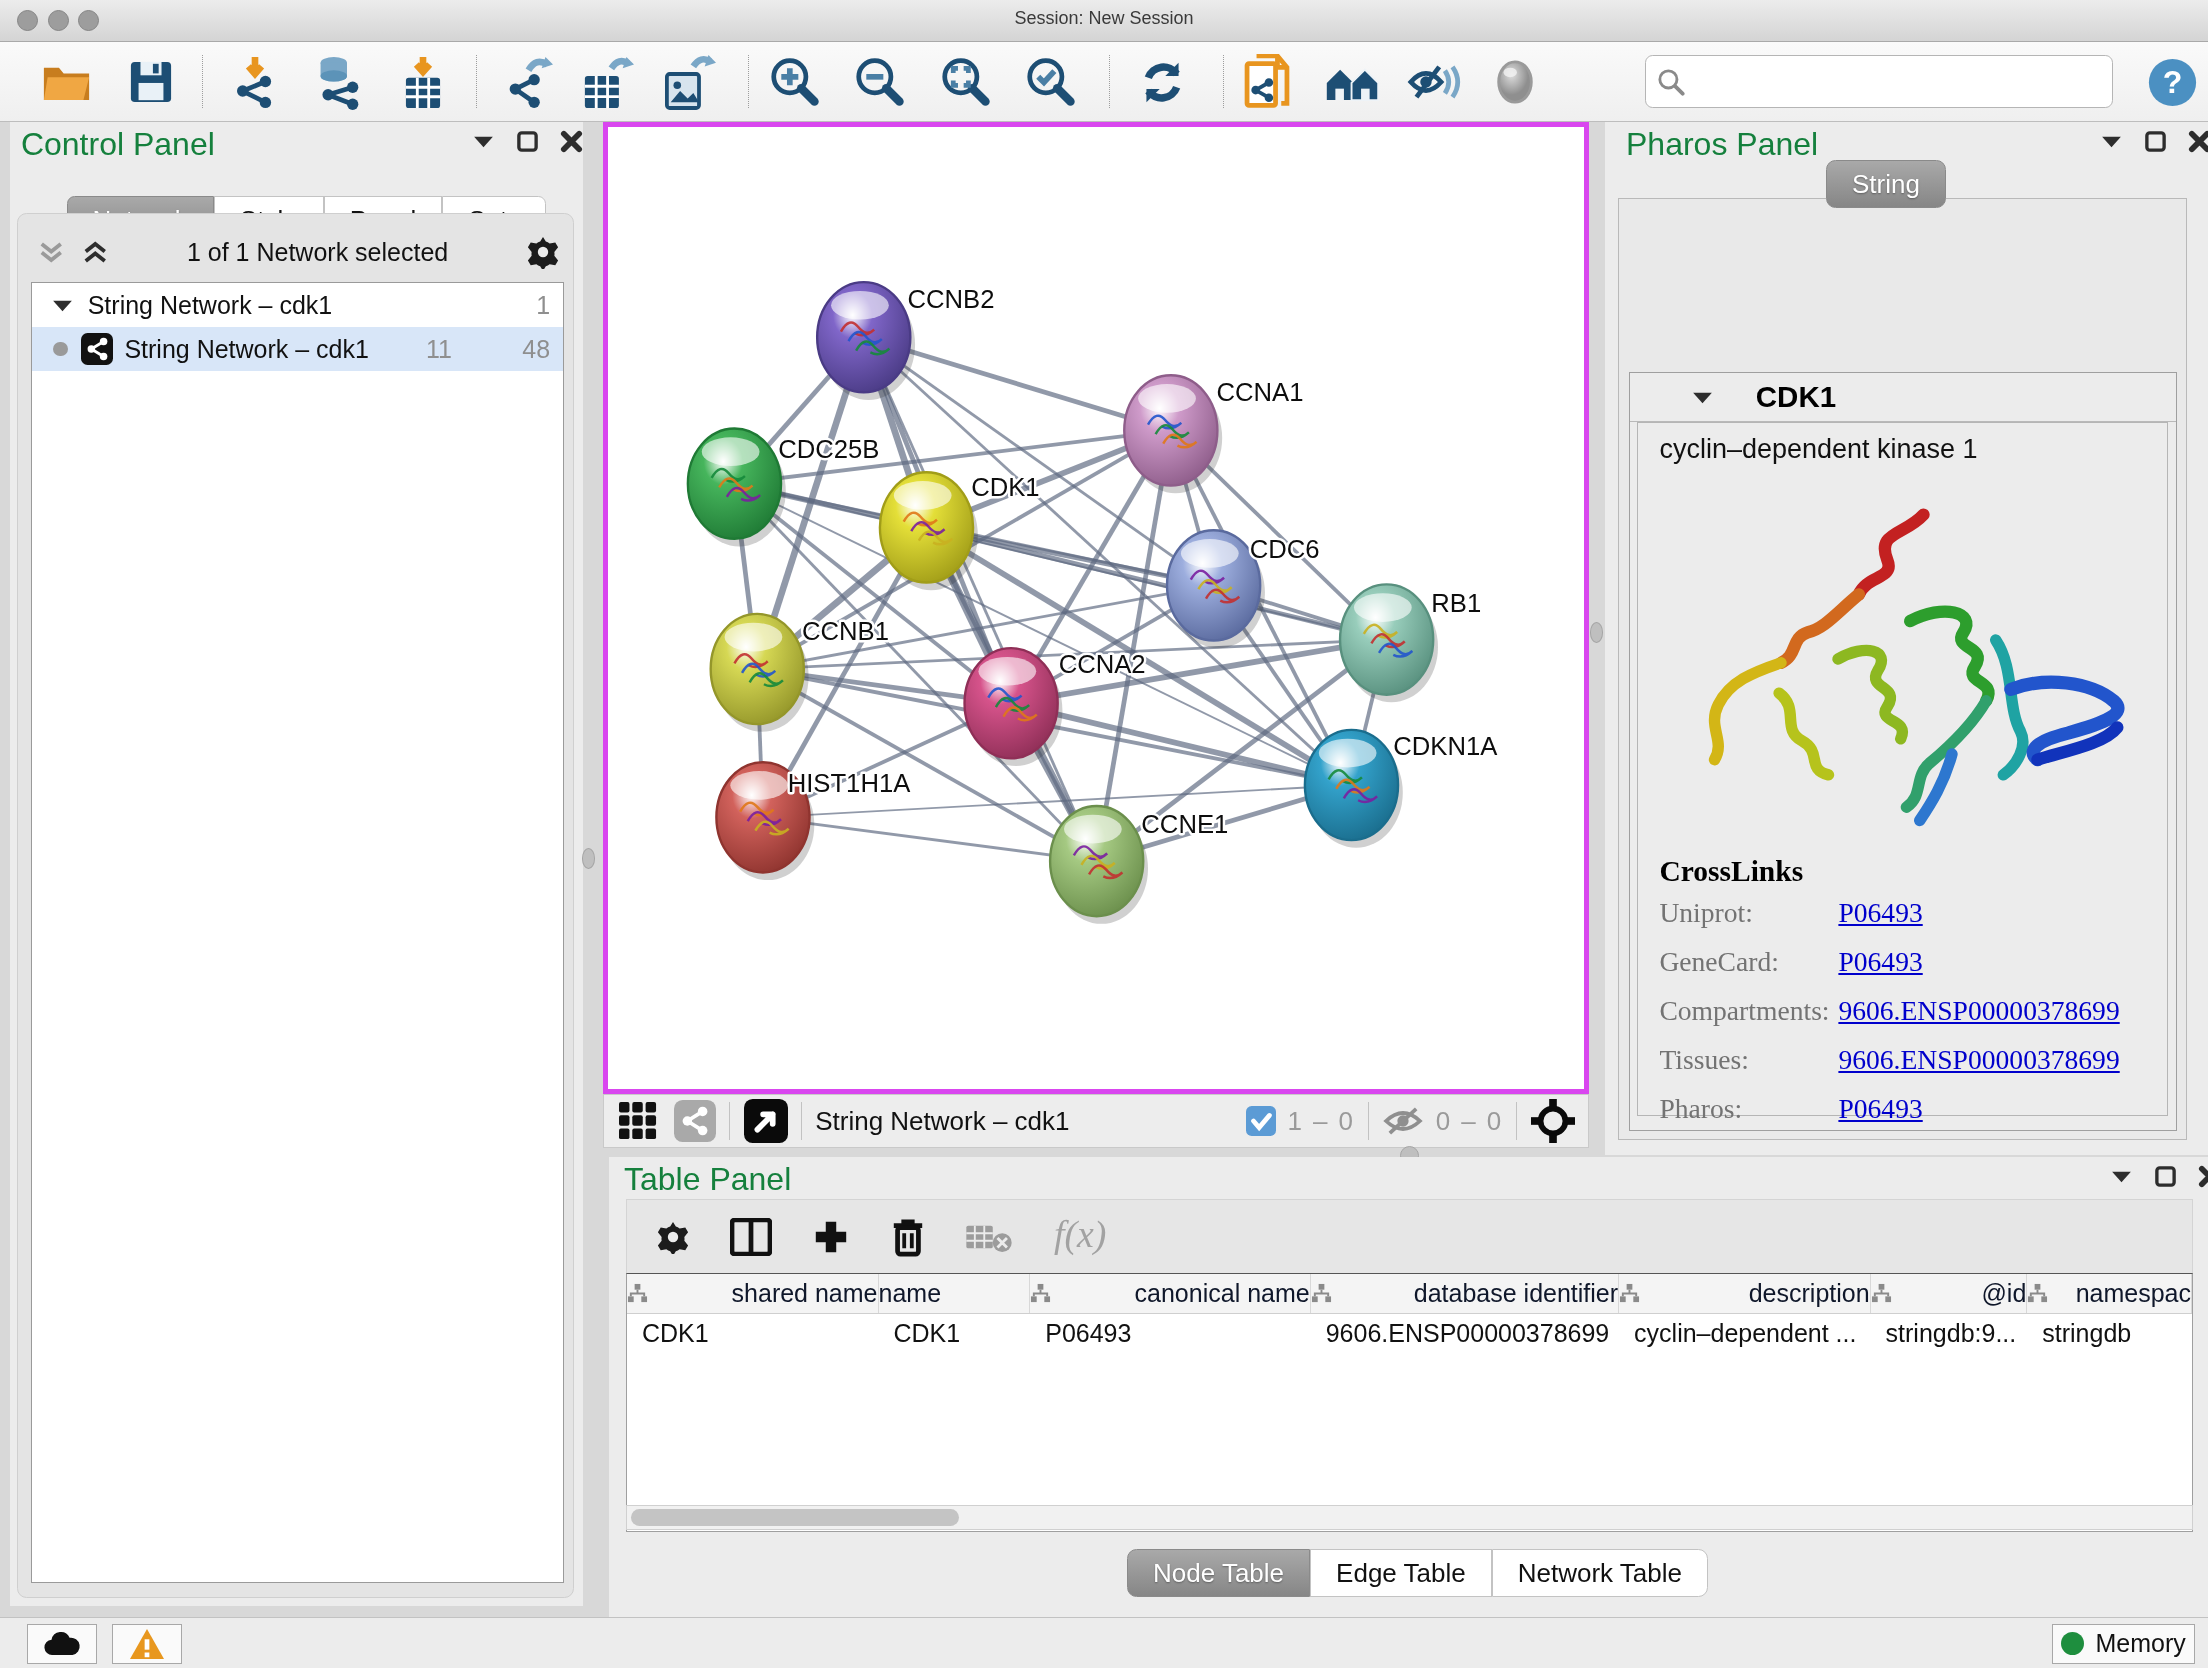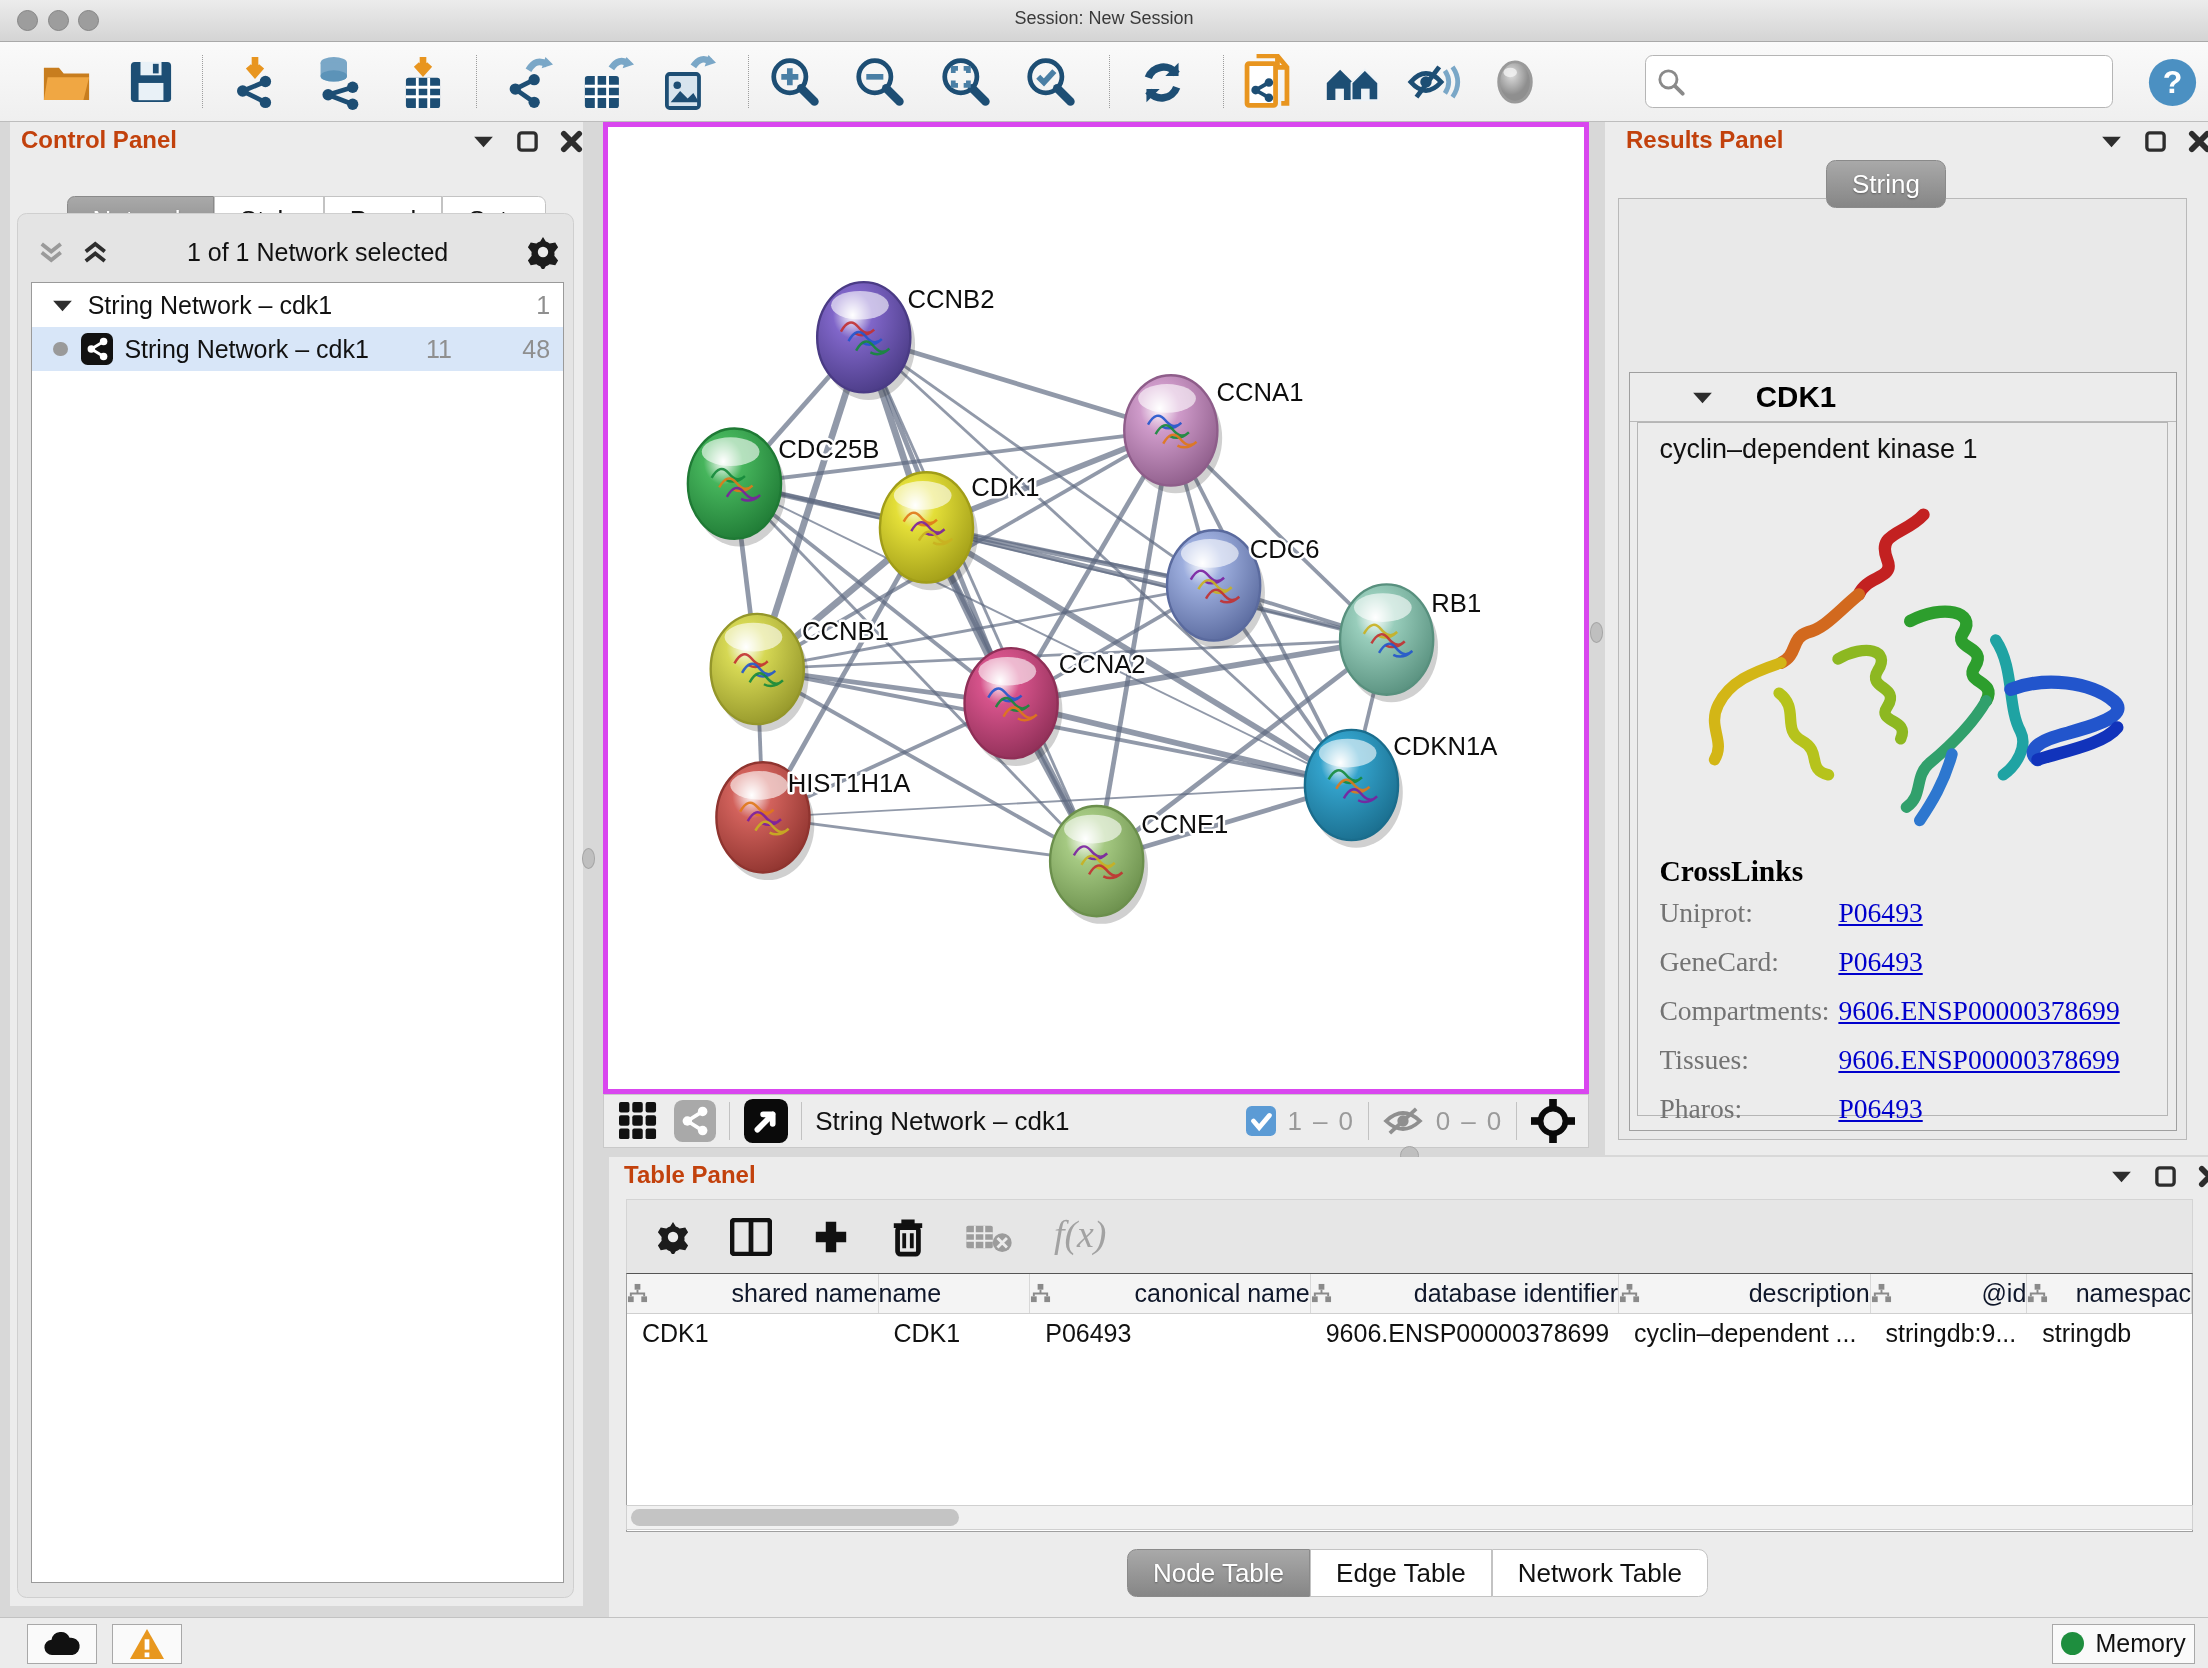--- a/index.html
+++ b/index.html
@@ -16,21 +16,21 @@
   
   .toolbar { left:0; top:42px; width:2208px; height:80px; background:linear-gradient(#fafafa,#efefef);
     border-bottom:1px solid #bdbdbd; }
   .tb-item { top:9.5px; width:61px; height:61px; display:flex; align-items:center; justify-content:center; }
   .tb-sep { top:13.3px; width:0; height:53px; border-left:1.9px dotted #9d9d9d; }
   .searchbox { top:13.3px; width:468px; height:53px; background:#fff; border:1px solid #b5b5b5; border-radius:7.6px;
     display:flex; align-items:center; padding:0 11.4px; }
   .searchbox input { border:none; outline:none; font-size:25px; width:399px; margin-left:9.5px; background:transparent; }
 
   
-  .panel-title { font-size:24px; color:#c2410c;font-weight:bold; }
+  .panel-title { font-size:32px; color:#15803d; }
   .panel-ctl { display:flex; gap:21px; align-items:center; }
   .tabbtn { display:inline-block; padding:7.6px 25px; font-size:26px; background:#fff; color:#111;
     border:1px solid #c3c3c3; }
   .tabbtn.active { background:linear-gradient(#a9a9a9,#868686); color:#fff; border-color:#8a8a8a;
     text-shadow:0 1px 1.9px rgba(0,0,0,.35); }
 
   
   .ctrl-panel { left:9.5px; top:122px; width:573px; height:1484px; background:#ececec; }
   .ctrl-tabs { left:57px; top:49px; }
   .ctrl-tabs .tabbtn:first-child { border-radius:7.6px 0 0 0; }
@@ -623,21 +623,21 @@
           </g>
         </svg>
       </span>
   </div>
 
   <div class="abs handle" style="left:582px; top:848px; width:13.3px; height:21px"></div>
   <div class="abs handle" style="left:1590px; top:622px; width:13.3px; height:21px"></div>
   <div class="abs handle" style="left:1400px; top:1146px; width:19px; height:19px"></div>
 
   <div class="abs results">
-    <div class="abs" style="left:21px; top:3.8px"><span class="panel-title">Results Panel</span></div>
+    <div class="abs" style="left:21px; top:3.8px"><span class="panel-title">Pharos Panel</span></div>
     <div class="abs panel-ctl" style="left:495px; top:7.6px">
       <span>
           <svg width="23" height="15" viewBox="0 0 24 16">
             <path d="M2 3 h20 l-10 11z" fill="#2d2d2d"></path>
           </svg>
         </span>
       <span>
           <svg width="23" height="23" viewBox="0 0 24 24">
             <rect x="3" y="3" width="18" height="18" rx="3" fill="none" stroke="#2d2d2d" stroke-width="3.5"></rect>
           </svg>

